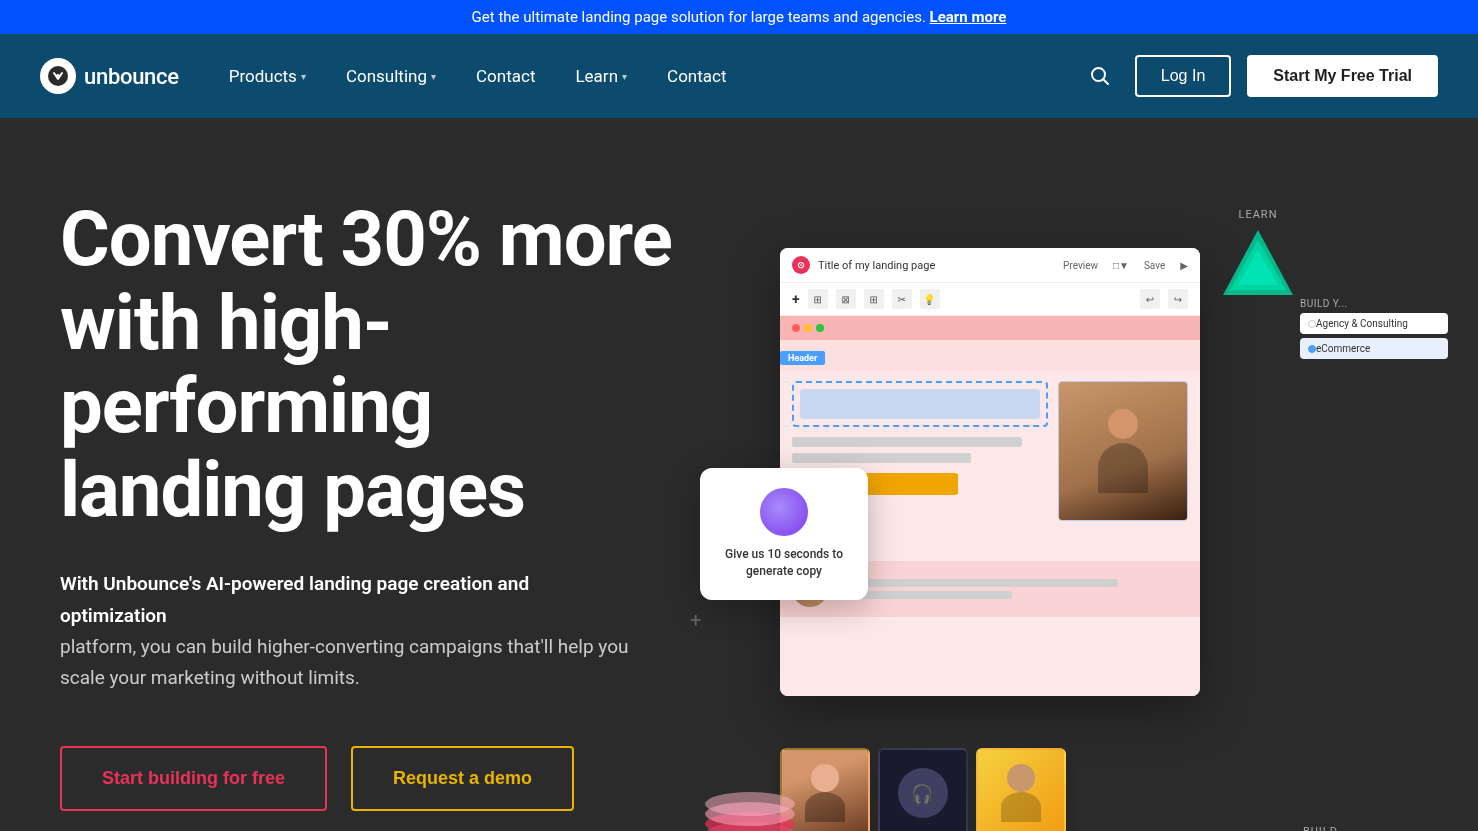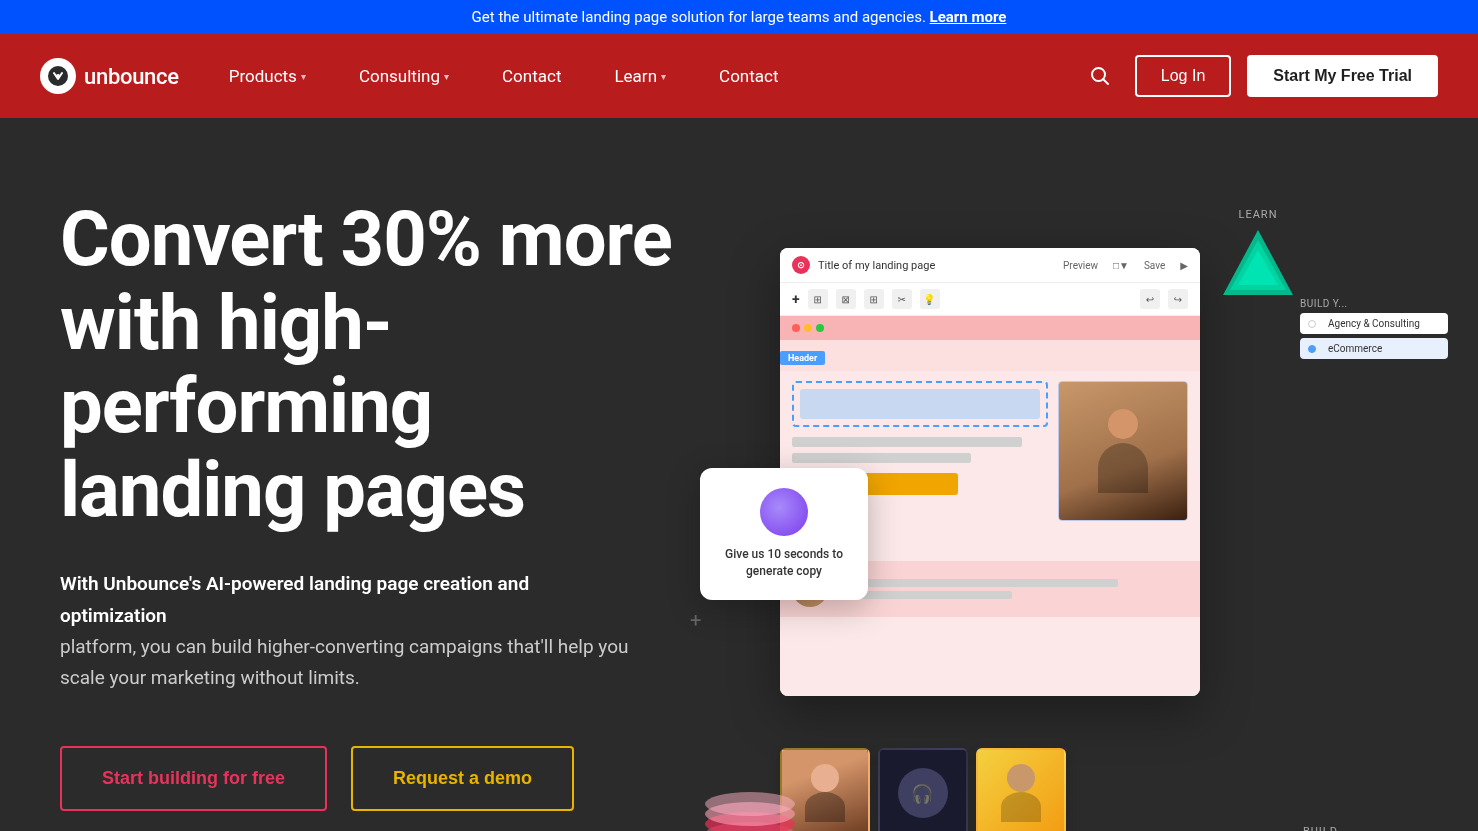--- a/index.html
+++ b/index.html
@@ -15,21 +15,21 @@
     }
     .announcement-bar a {
       color: #fff;
       font-weight: 700;
       text-decoration: underline;
       cursor: pointer;
     }
 
     
     .navbar {
-      background: #b91c1c;
+      background: #0c4a6e;
       display: flex;
       align-items: center;
       padding: 0 40px;
       height: 84px;
       gap: 0;
     }
     .navbar-logo {
       display: flex;
       align-items: center;
       gap: 8px;
@@ -50,21 +50,21 @@
     .logo-icon svg { width: 22px; height: 22px; }
     .logo-text {
       font-size: 22px;
       font-weight: 500;
       color: #fff;
       letter-spacing: -0.3px;
     }
     .nav-links {
       display: flex;
       align-items: flex-start;
-      gap: 17px;
+      gap: 4px;
       flex: 1;
     }
     .nav-item {
       display: flex;
       align-items: center;
       gap: 4px;
       padding: 8px 18px;
       font-size: 17px;
       color: #fff;
       cursor: pointer;
@@ -276,21 +276,21 @@
     }
     .template-option {
       background: #fff;
       border-radius: 4px;
       padding: 5px 8px;
       font-size: 10px;
       color: #333;
       margin-bottom: 4px;
       display: flex;
       align-items: center;
-      gap: 12px;
+      gap: 0;
     }
     .template-radio {
       width: 8px; height: 8px;
       border-radius: 50%;
       border: 1.5px solid #ccc;
       flex-shrink: 0;
     }
     .template-radio.selected { border-color: #4a9eff; background: #4a9eff; }
     .template-option.active { background: #e8f0fe; }
 

